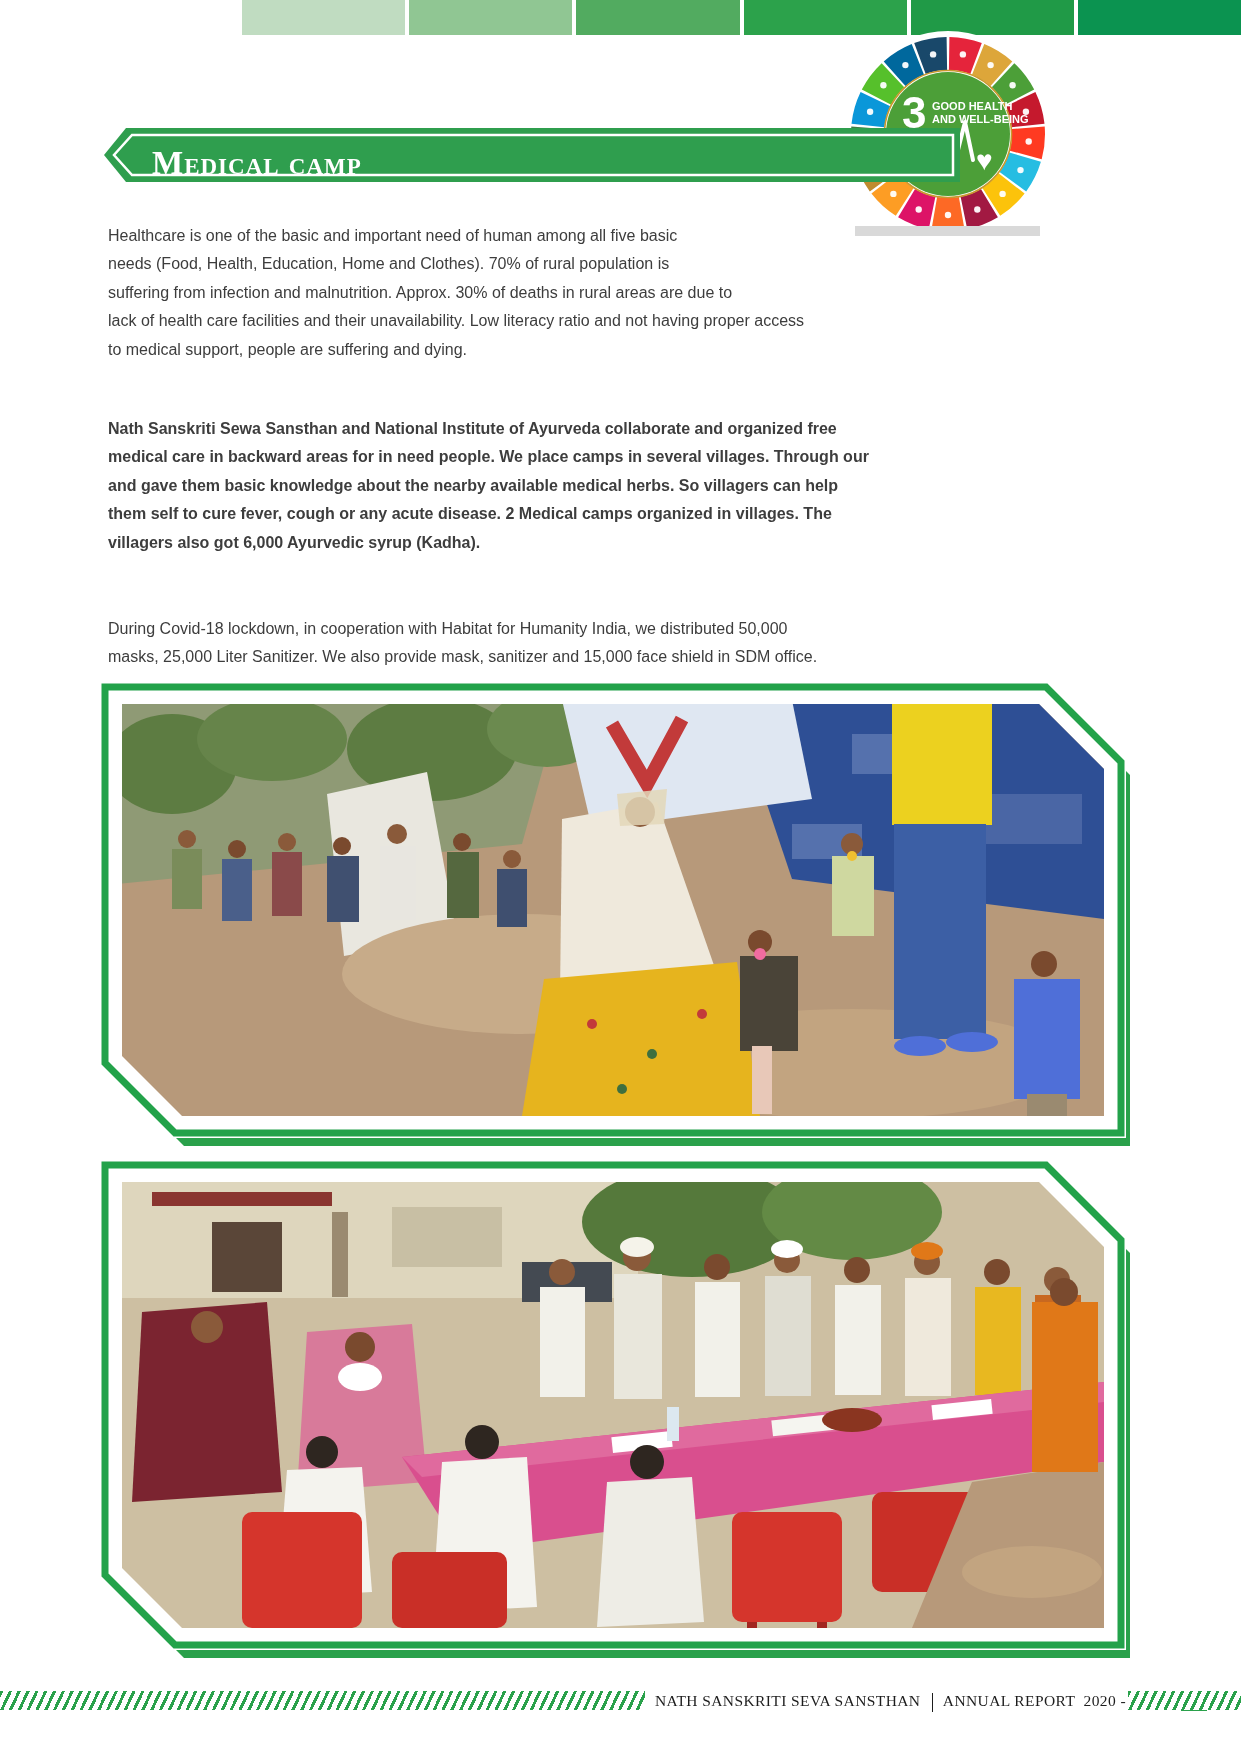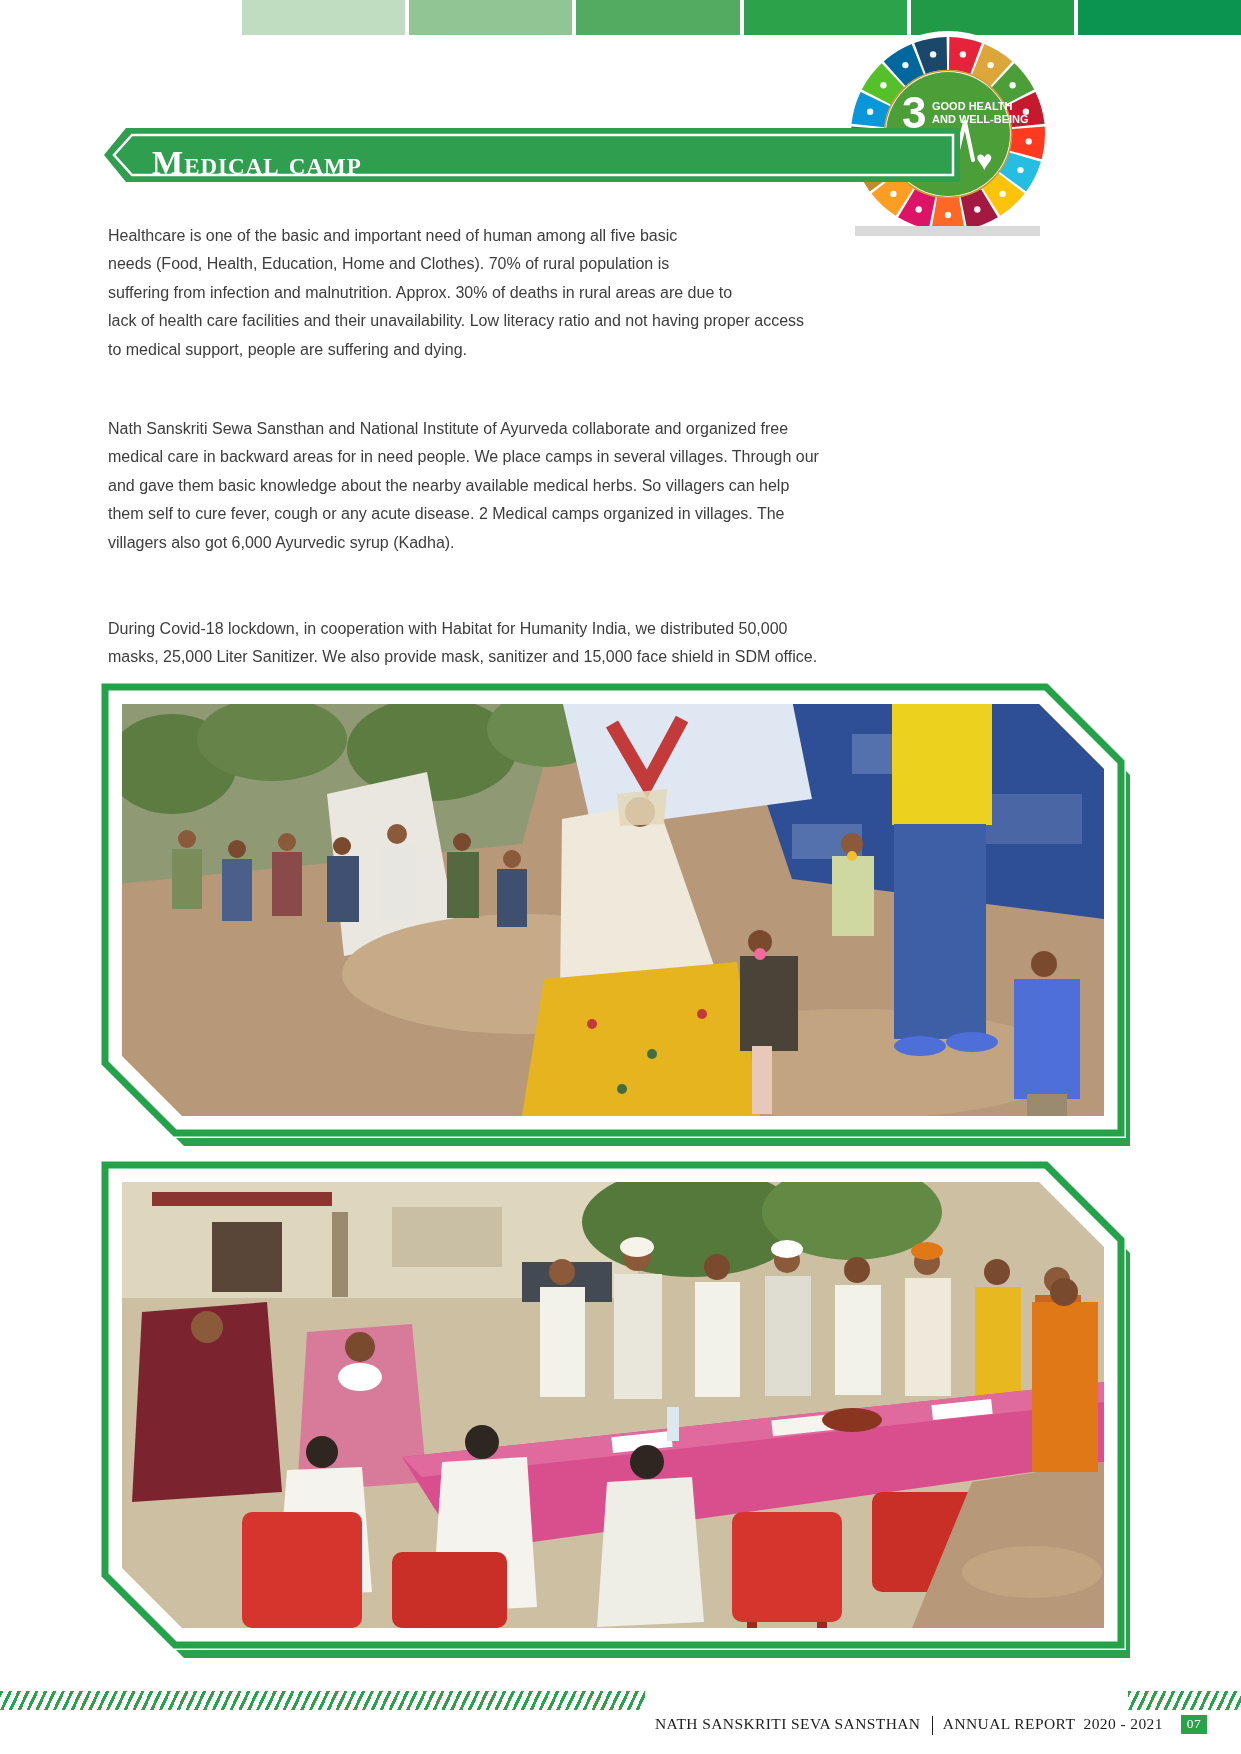--- a/index.html
+++ b/index.html
@@ -24,41 +24,40 @@
     display:flex;align-items:center;
     font-family:"Liberation Serif", serif;
     font-variant-caps:small-caps;font-weight:bold;
     font-size:33px;color:#ffffff;letter-spacing:1px;
   }
 
   
   .para{position:absolute;left:108px;color:#3d3d3d;font-size:16px;line-height:28.4px;}
   .para .line{white-space:nowrap;}
   .p1{top:222px;}
-  .p2{top:415px;}
+  .p2{top:415px;font-weight:bold;}
   .p3{top:615px;}
 
   
   .photo-svg{position:absolute;}
   #photo1{left:92px;top:674px;}
   #photo2{left:92px;top:1152px;}
 
   
   .footer{position:absolute;left:0;top:1690px;width:1241px;height:22px;}
   .stripes{
     position:absolute;top:1px;height:19px;
     background:repeating-linear-gradient(115deg,#2aa14b 0px,#2aa14b 3px,#ffffff 3px,#ffffff 8px);
   }
   .stripes-left{left:0;width:645px;}
   .stripes-right{left:1128px;width:113px;}
   .footer-text{
     position:absolute;left:655px;top:0;height:22px;display:flex;align-items:center;gap:8px;
     font-family:"Liberation Serif", serif;color:#1d1d1d;font-size:15.5px;letter-spacing:0.4px;
     white-space:pre;
-    margin-top:23px;
   }
   .footer-sep{font-size:20px;font-weight:normal;margin:0 0 2px 2px;}
   .page-badge{
     display:inline-block;background:#2aa14b;color:#ffffff;
     font-family:"Liberation Serif", serif;font-size:13.5px;
     padding:1px 6px 2px 6px;margin-left:10px;
   }
 </style>
 </head>
 <body>

